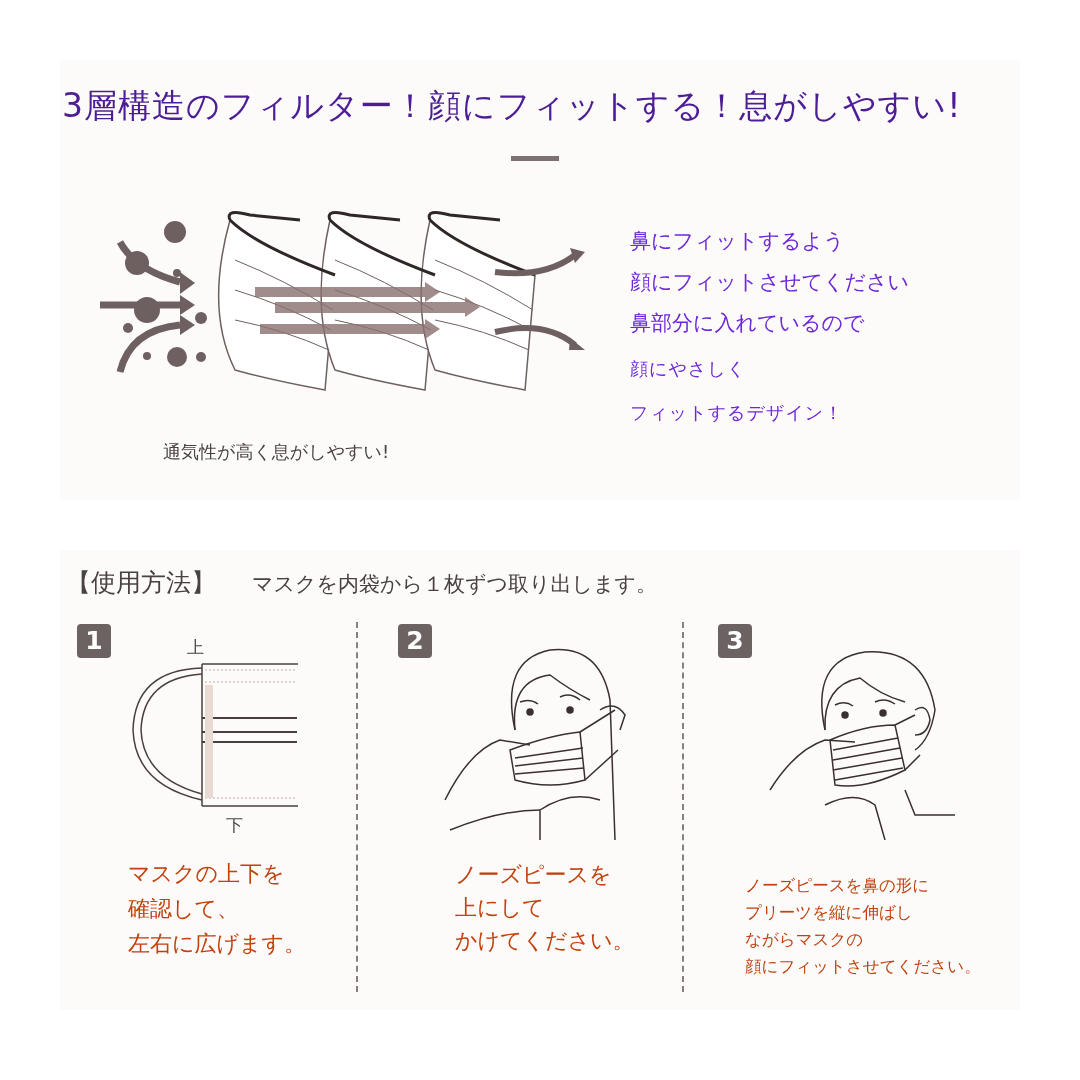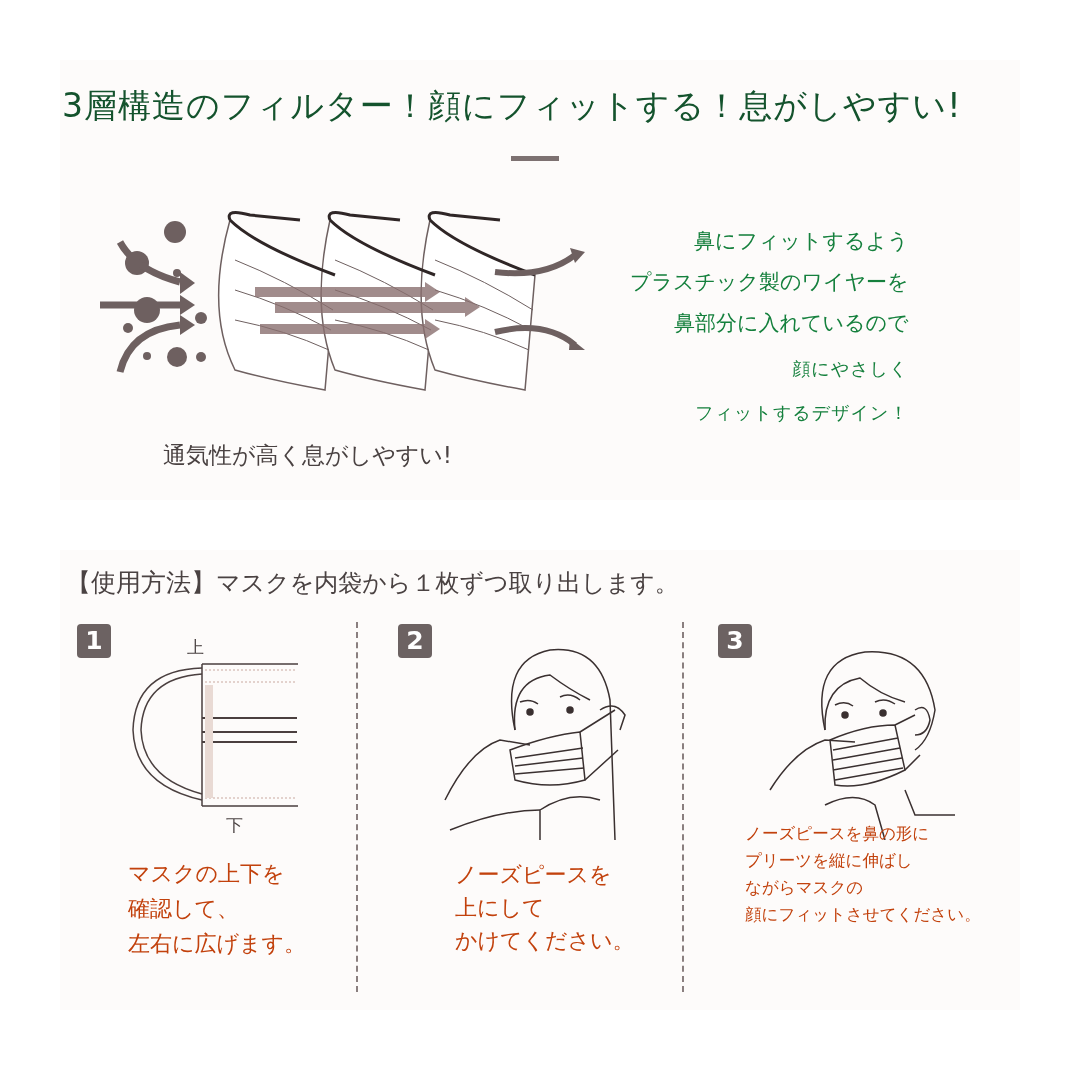--- a/index.html
+++ b/index.html
@@ -11,55 +11,55 @@
     position:relative;
   }
   .panel {
     position:absolute; background:#fdfbfa;
   }
   #panel-top { left:60px; top:60px; width:960px; height:440px; }
   #panel-bottom { left:60px; top:550px; width:960px; height:460px; }
 
   .headline {
     position:absolute; left:62px; top:84px; width:960px;
-    font-size:33px; letter-spacing:1px; color:#14532d; white-space:nowrap;
+    font-size:33px; letter-spacing:1px; color:#4c1d95; white-space:nowrap;
   }
   .headline-bar {
     position:absolute; left:511px; top:156px; width:48px; height:5px; background:#7d7171;
   }
   .airflow { position:absolute; left:95px; top:200px; width:500px; height:220px; }
   .fit-text {
-    position:absolute; left:630px; top:226px; color:#15803d;text-align:right;
+    position:absolute; left:630px; top:226px; color:#6d28d9;
   }
   .fit-text .l { white-space:nowrap; }
   .fit-text .sm { font-size:21px; height:41px; line-height:30px; }
   .fit-text .lg { font-size:18px; height:44px; line-height:40px; letter-spacing:1px; }
   .breath {
-    position:absolute; left:163px; top:440px; font-size:23px; color:#4a4242; white-space:nowrap;
+    position:absolute; left:163px; top:440px; font-size:18px; color:#4a4242; white-space:nowrap;
   }
 
   .howto {
     position:absolute; left:66px; top:566px; white-space:nowrap; color:#4a4242;
   }
   .howto .k { font-size:25px; }
-  .howto .r { font-size:24px; }
+  .howto .r { font-size:21px;margin-left:36px; }
 
   .step-badge {
     position:absolute; width:34px; height:34px; background:#6c6262; color:#fff;
     border-radius:4px; font-size:25px; font-weight:bold; text-align:center; line-height:34px;
   }
   .divider {
     position:absolute; top:622px; height:370px; width:0; border-left:2px dashed #8a7f7f;
   }
   .illus { position:absolute; }
   .step-text { position:absolute; color:#c2410c; }
   .step-text .l { white-space:nowrap; }
   .t1 { left:128px; top:856px; font-size:22px; line-height:35px; }
   .t2 { left:455px; top:858px; font-size:22px; line-height:33px; }
-  .t3 { left:745px; top:820px; font-size:16.5px; line-height:27px; }
+  .t3 { left:745px; top:872px; font-size:16.5px; line-height:27px; }
   .lbl { position:absolute; font-size:17px; color:#4a4242; }
 </style>
 </head>
 <body>
 
 <div class="panel" id="panel-top"></div>
 <div class="panel" id="panel-bottom"></div>
 
 <div class="headline">3層構造のフィルター！顔にフィットする！息がしやすい!</div>
 <div class="headline-bar"></div>
@@ -121,21 +121,21 @@
     <path d="M400 132 Q450 120 480 145"></path>
   </g>
   <g fill="#6e6060">
     <polygon points="475,48 490,52 480,63"></polygon>
     <polygon points="475,138 490,150 474,150"></polygon>
   </g>
 </svg>
 
 <div class="fit-text">
   <div class="l sm">鼻にフィットするよう</div>
-  <div class="l sm">プラスチック製のワイヤーを</div>
+  <div class="l sm">顔にフィットさせてください</div>
   <div class="l sm">鼻部分に入れているので</div>
   <div class="l lg">顔にやさしく</div>
   <div class="l lg">フィットするデザイン！</div>
 </div>
 
 <div class="breath">通気性が高く息がしやすい!</div>
 
 <div class="howto">
   <span class="k">【使用方法】</span><span class="r">マスクを内袋から１枚ずつ取り出します。</span>
 </div>

